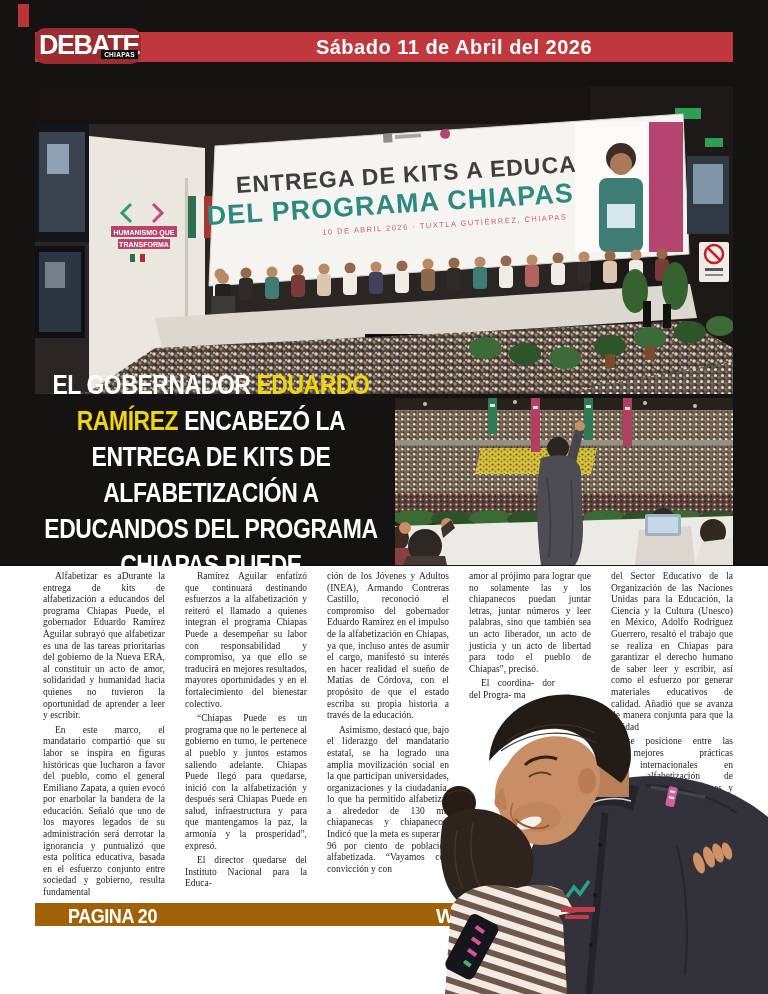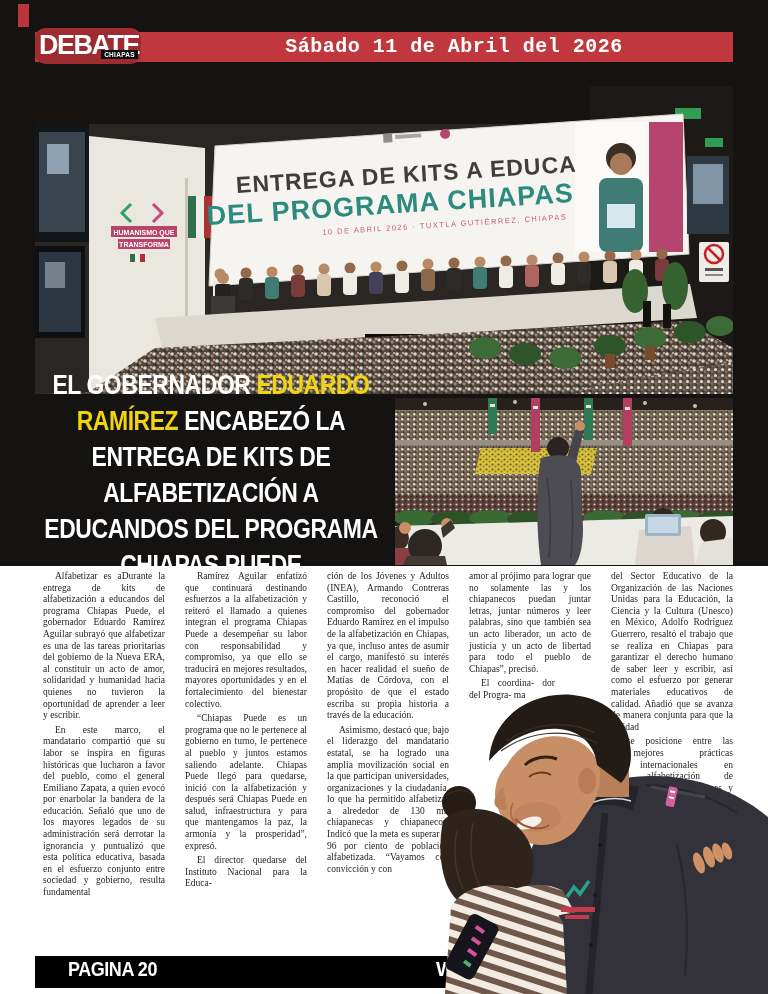--- a/index.html
+++ b/index.html
@@ -11,21 +11,21 @@
   .corner-mark { position:absolute; left:18px; top:4px; width:11px; height:23px; background:#b9353a; }
 
   
   .masthead-bar { position:absolute; left:35px; top:32px; width:698px; height:30px; background:#c0383d; }
   .logo-block { position:absolute; left:0; top:-4px; width:106px; height:36px; background:#9e2b30;border-radius:10px; }
   .logo-text { position:absolute; left:4px; top:1px; color:#fff; font-weight:900; font-size:27px;
                letter-spacing:-1.5px; transform:scaleY(1.05); transform-origin:top left; }
   .logo-sub-badge { position:absolute; right:3px; bottom:5px; background:#0d0d0d; color:#fff;
                font-size:6.5px; font-weight:700; padding:1px 3px; letter-spacing:0.3px; }
   .masthead-date { position:absolute; left:140px; right:0; top:0; height:30px; line-height:30px;
-               text-align:center; color:#fff; font-family:Liberation Mono, monospace;
+               text-align:center; color:#fff; font-family:Liberation Sans, sans-serif;
                font-weight:700; font-size:20px; letter-spacing:0.5px; }
 
   
   .main-photo { position:absolute; left:35px; top:86px; width:698px; height:308px; }
   .crowd-photo { position:absolute; left:395px; top:398px; width:338px; height:167px; }
   .hug-photo { position:absolute; left:437px; top:645px; width:331px; height:349px; z-index:6; }
   .main-photo svg, .crowd-photo svg, .hug-photo svg { display:block; width:100%; height:100%; }
 
   
   .headline-block { position:absolute; left:35px; top:400px; width:414px; height:150px;
@@ -42,22 +42,22 @@
   .col p { font-family:"Liberation Serif", serif; font-size:9.5px; line-height:11.6px;
                text-align:justify; text-indent:12px; margin:0 0 3px 8px; color:#242424; }
   .col p.cont { text-indent:0; }
   .spacer-right { float:right; width:60px; height:105px;
                shape-outside:polygon(45% 0, 100% 0, 100% 100%, 0 100%); }
   .spacer-left { float:left; width:100px; height:150px; margin-left:-4px;
                shape-outside:polygon(0 0, 18% 0, 100% 92%, 100% 100%, 0 100%); }
   .el-se { text-align:right; padding-right:6px; letter-spacing:2px; }
 
   
-  .footer-bar { position:absolute; left:35px; top:956px; width:698px; height:32px;
-               background:#000000; z-index:3; }
+  .footer-bar { position:absolute; left:35px; top:903px; width:698px; height:23px;
+               background:#a16207; z-index:3; }
   .page-number-label { position:absolute; left:33px; top:2px; color:#fff; font-weight:800;
                font-size:20px; letter-spacing:-0.5px; transform:scaleX(0.9); transform-origin:left; }
   .footer-partial { position:absolute; top:2px; color:#fff; font-weight:800; font-size:20px; }
   .fp-w { left:401px; } .fp-v { left:443px; }
 </style>
 </head>
 <body>
 
 <div class="top-section"></div>
 <div class="corner-mark"></div>

